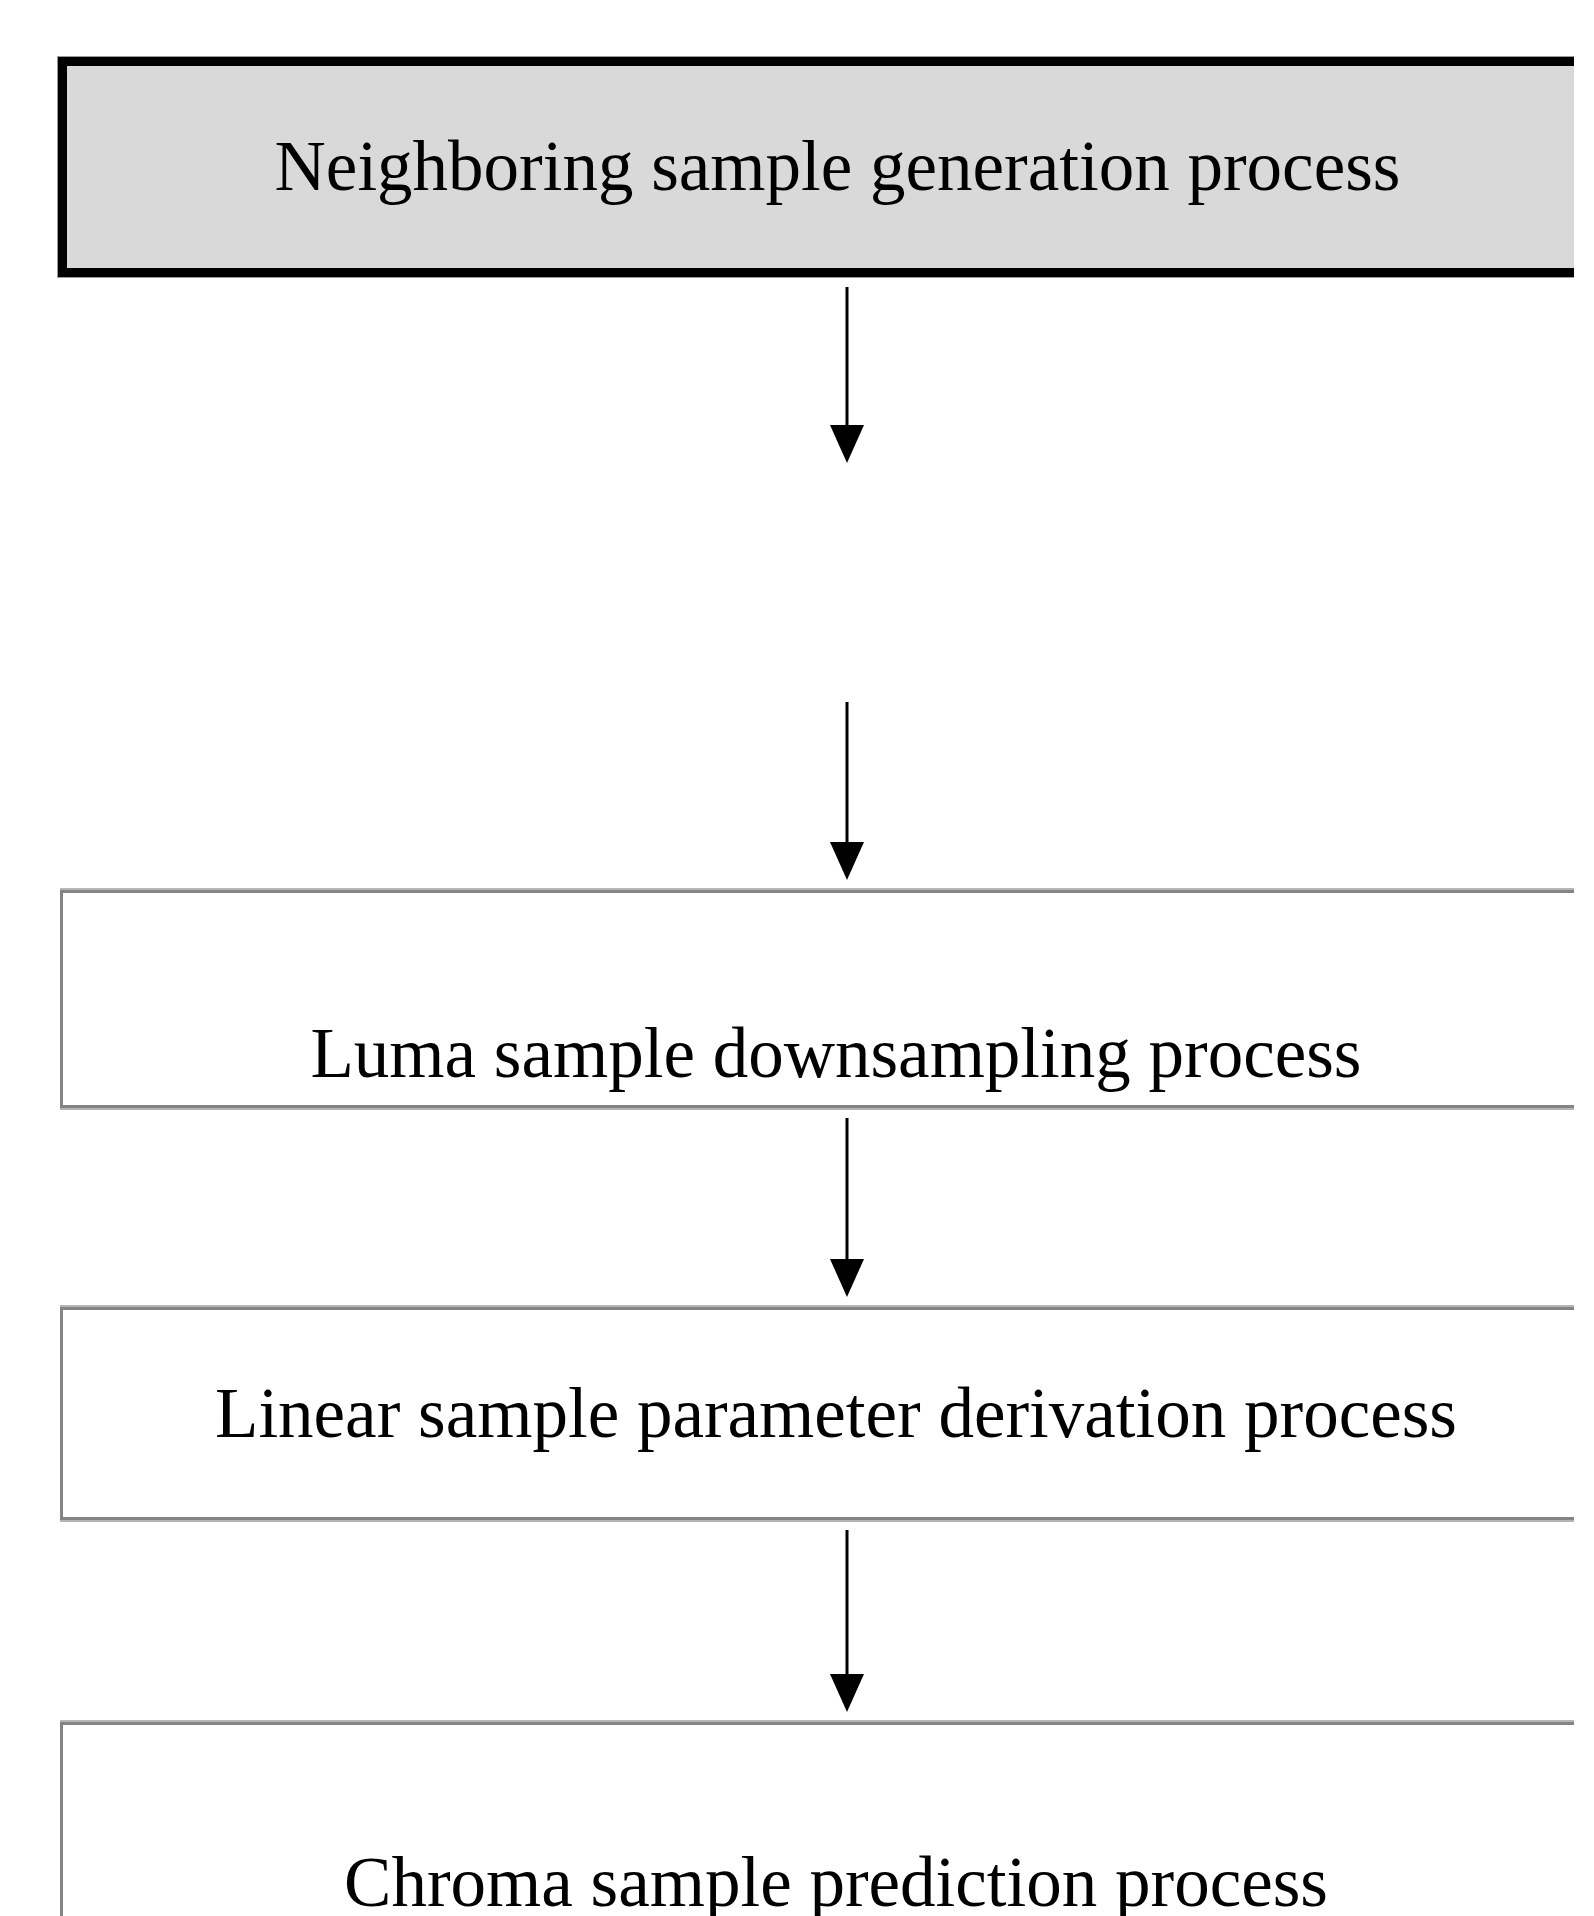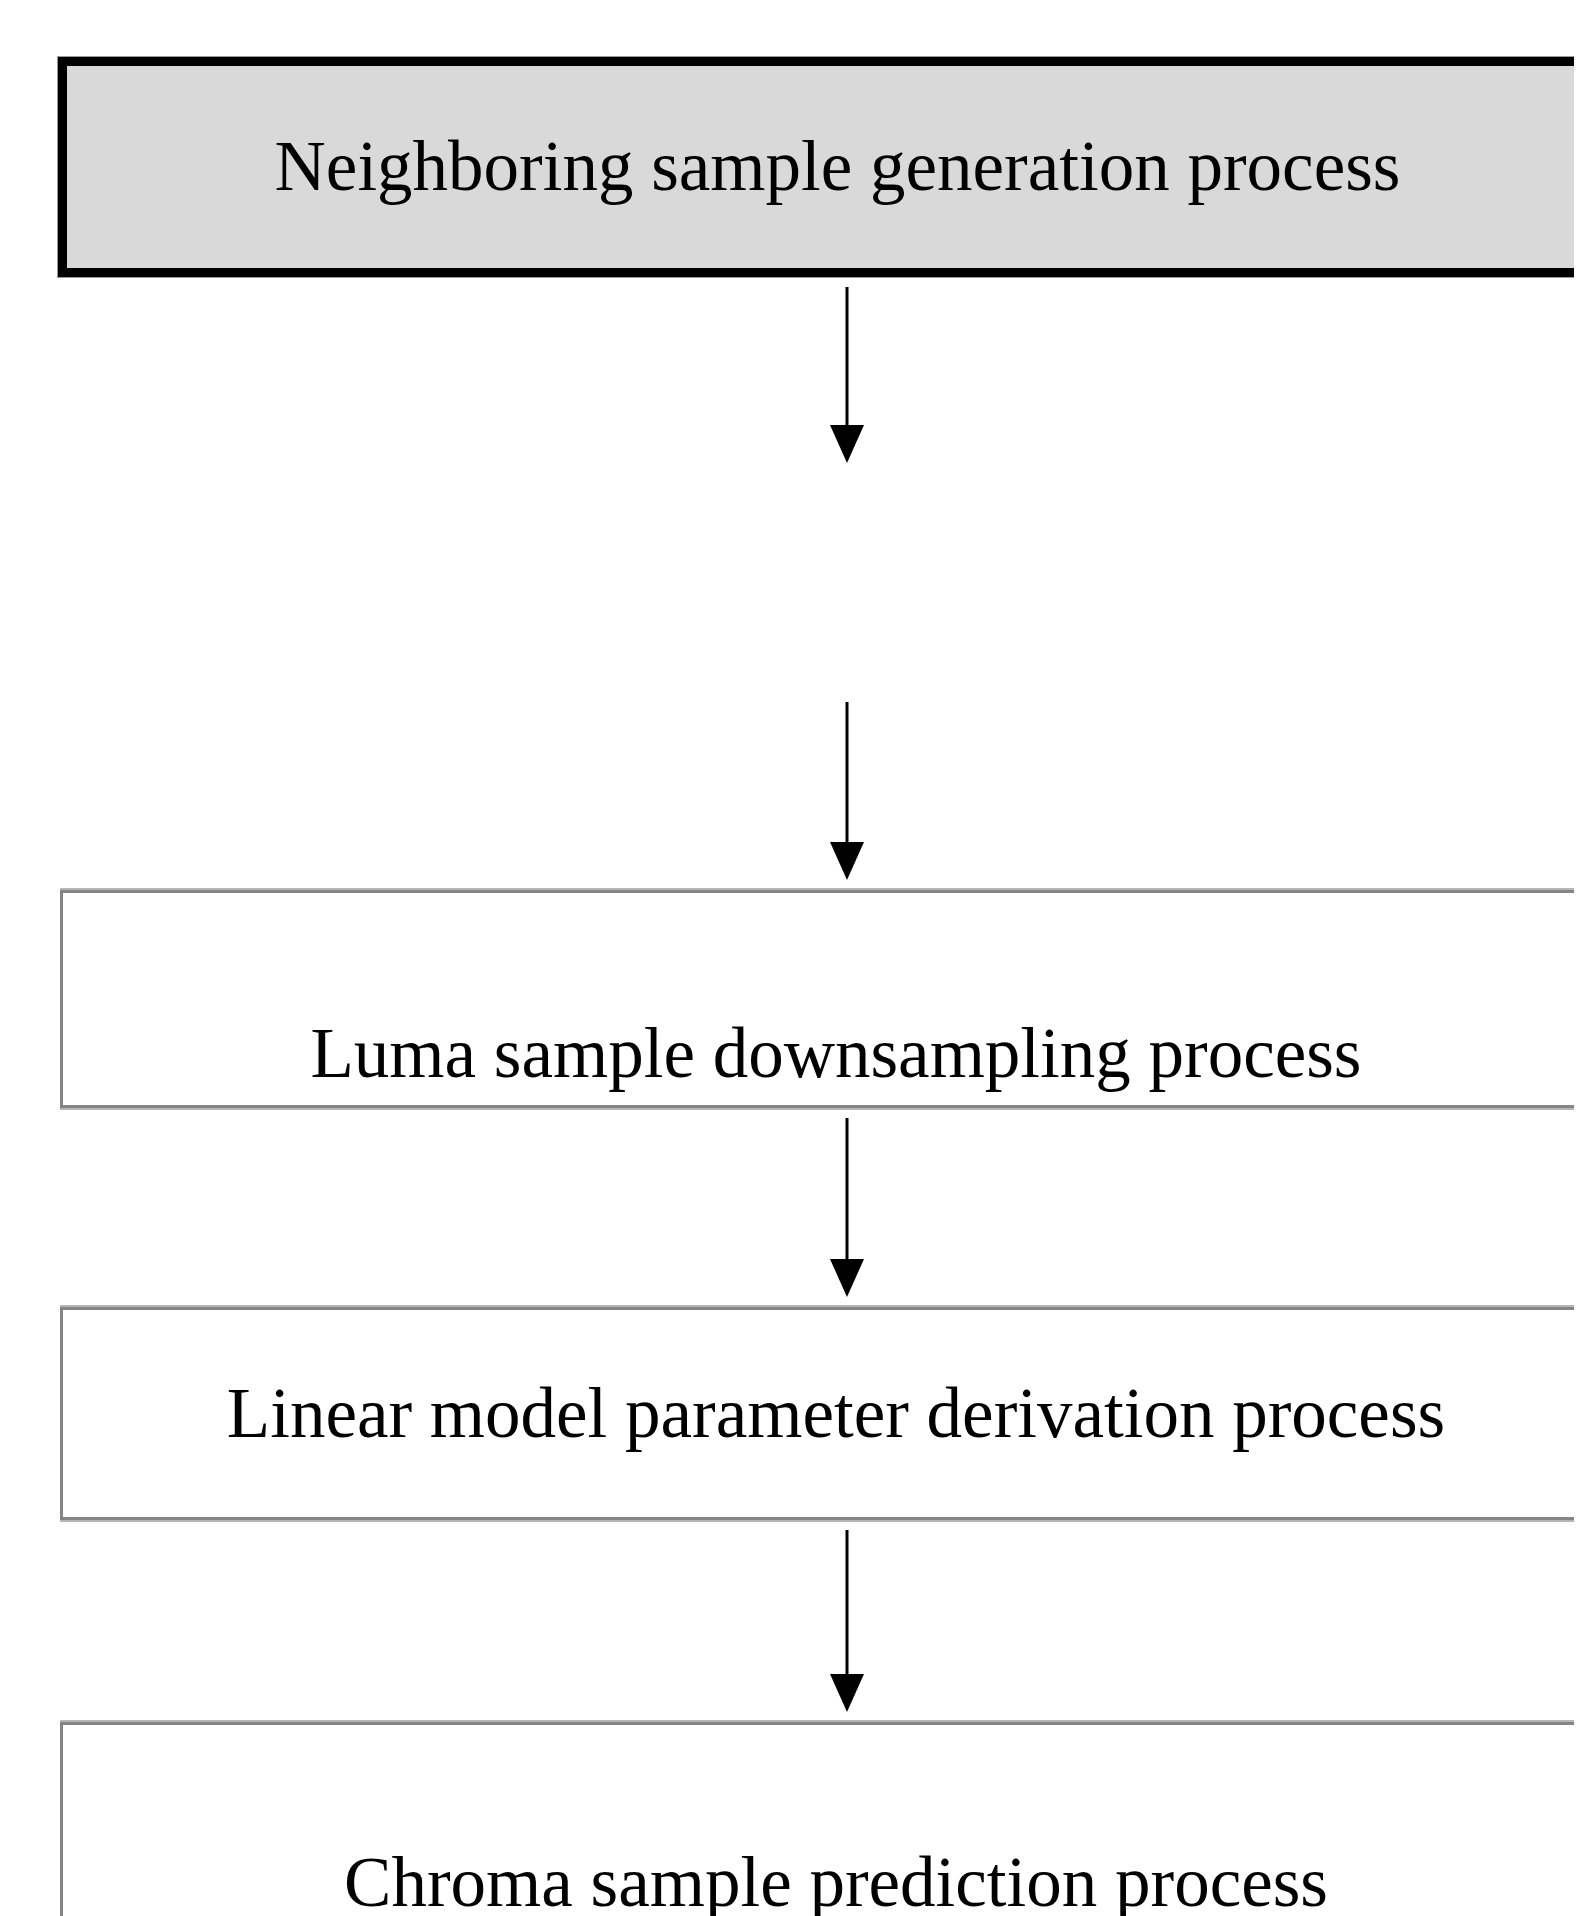--- a/index.html
+++ b/index.html
@@ -98,21 +98,21 @@
   <div class="node process" style="top:850px; height:218px;align-items:flex-end;">
     <span>Luma sample downsampling process</span>
   </div>
 
   <div class="arrow" style="top:1068px; height:199px;">
     <div class="stem"></div>
     <div class="head"></div>
   </div>
 
   <div class="node process" style="top:1267px; height:213px;">
-    <span>Linear model parameter derivation process</span>
+    <span>Linear sample parameter derivation process</span>
   </div>
 
   <div class="arrow" style="top:1480px; height:202px;">
     <div class="stem"></div>
     <div class="head"></div>
   </div>
 
   <div class="node process" style="top:1682px; height:215px;align-items:flex-end;">
     <span>Chroma sample prediction process</span>
   </div>

